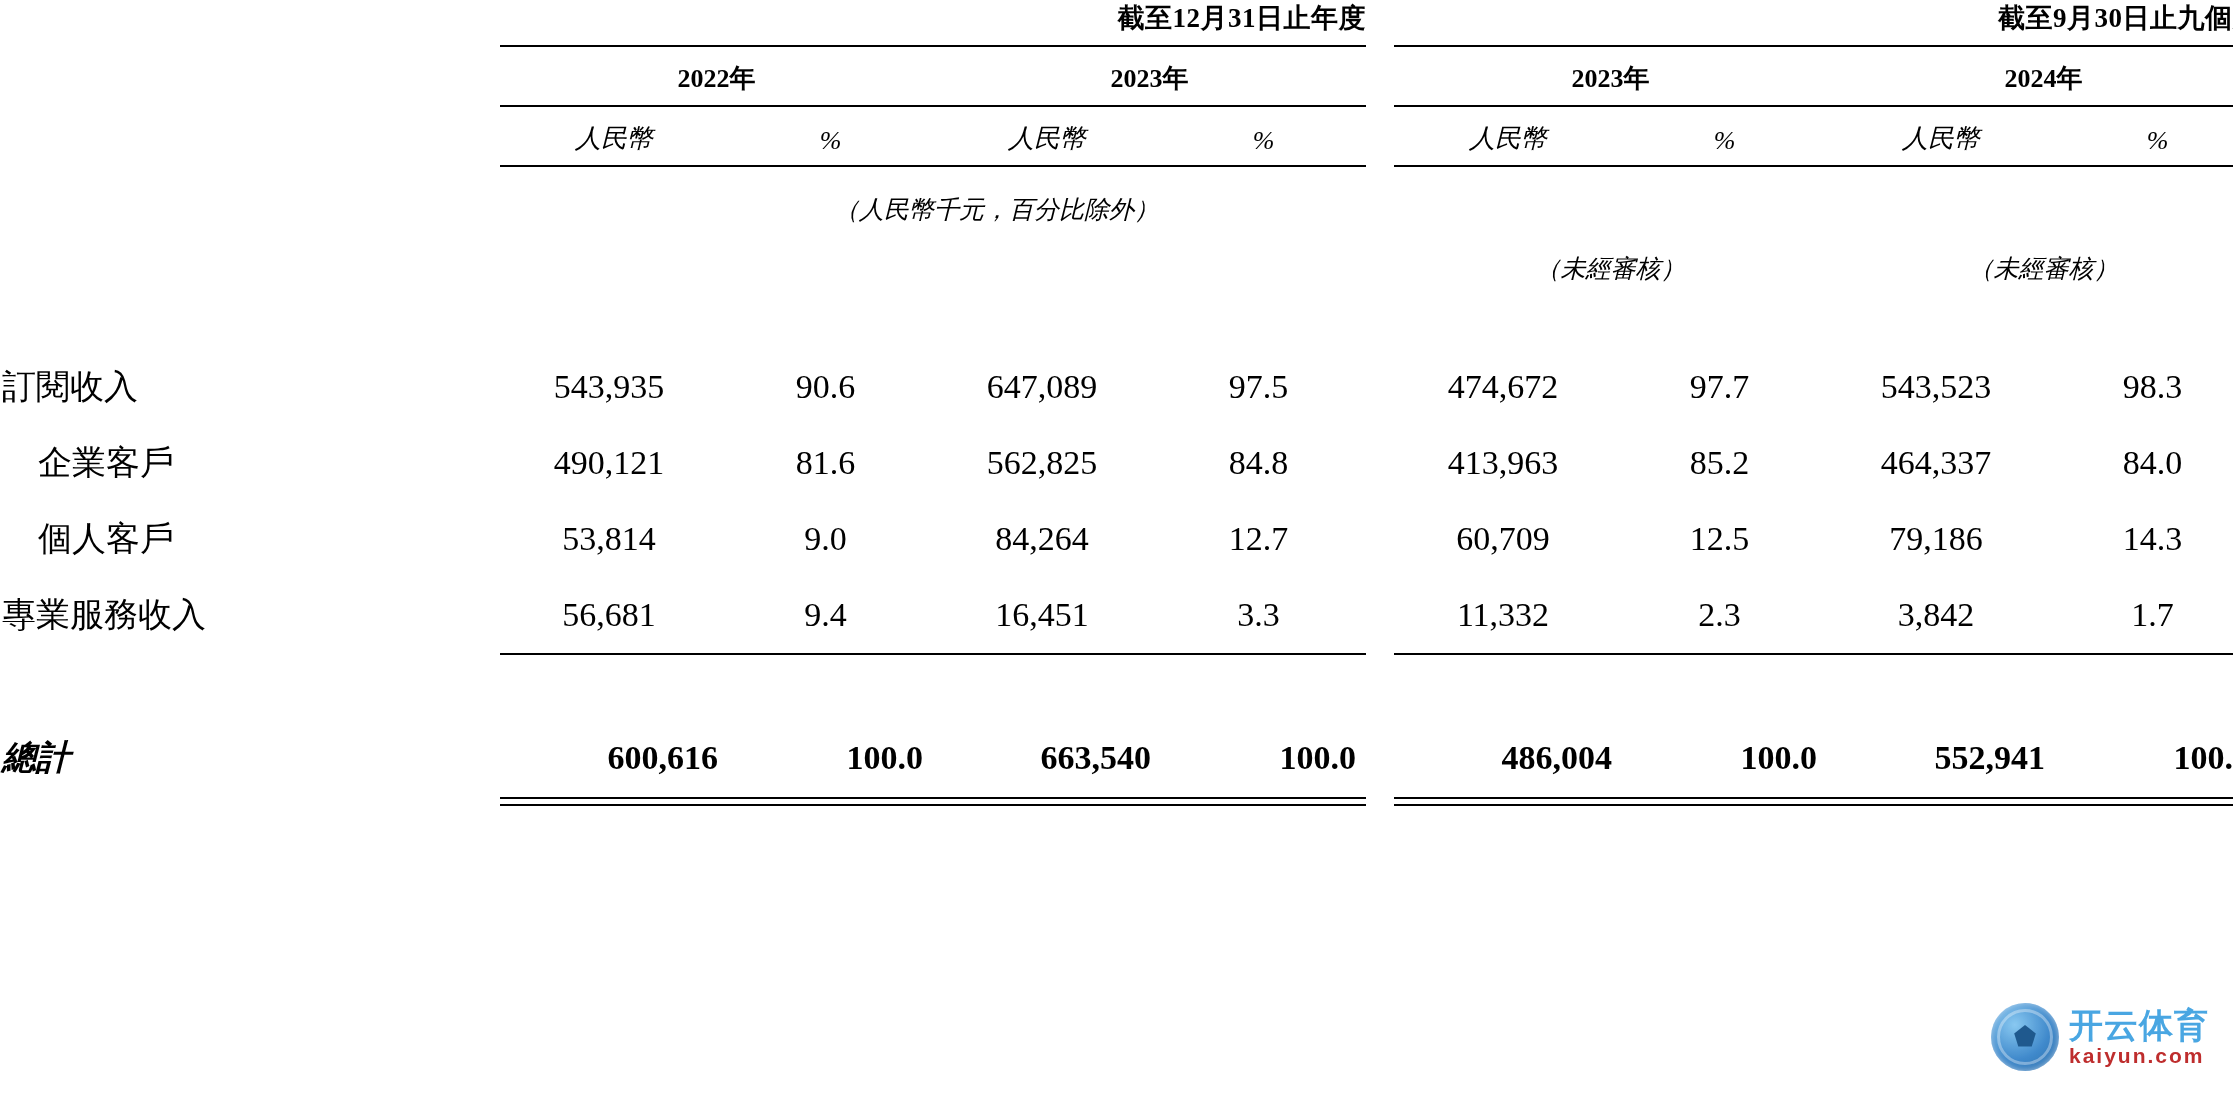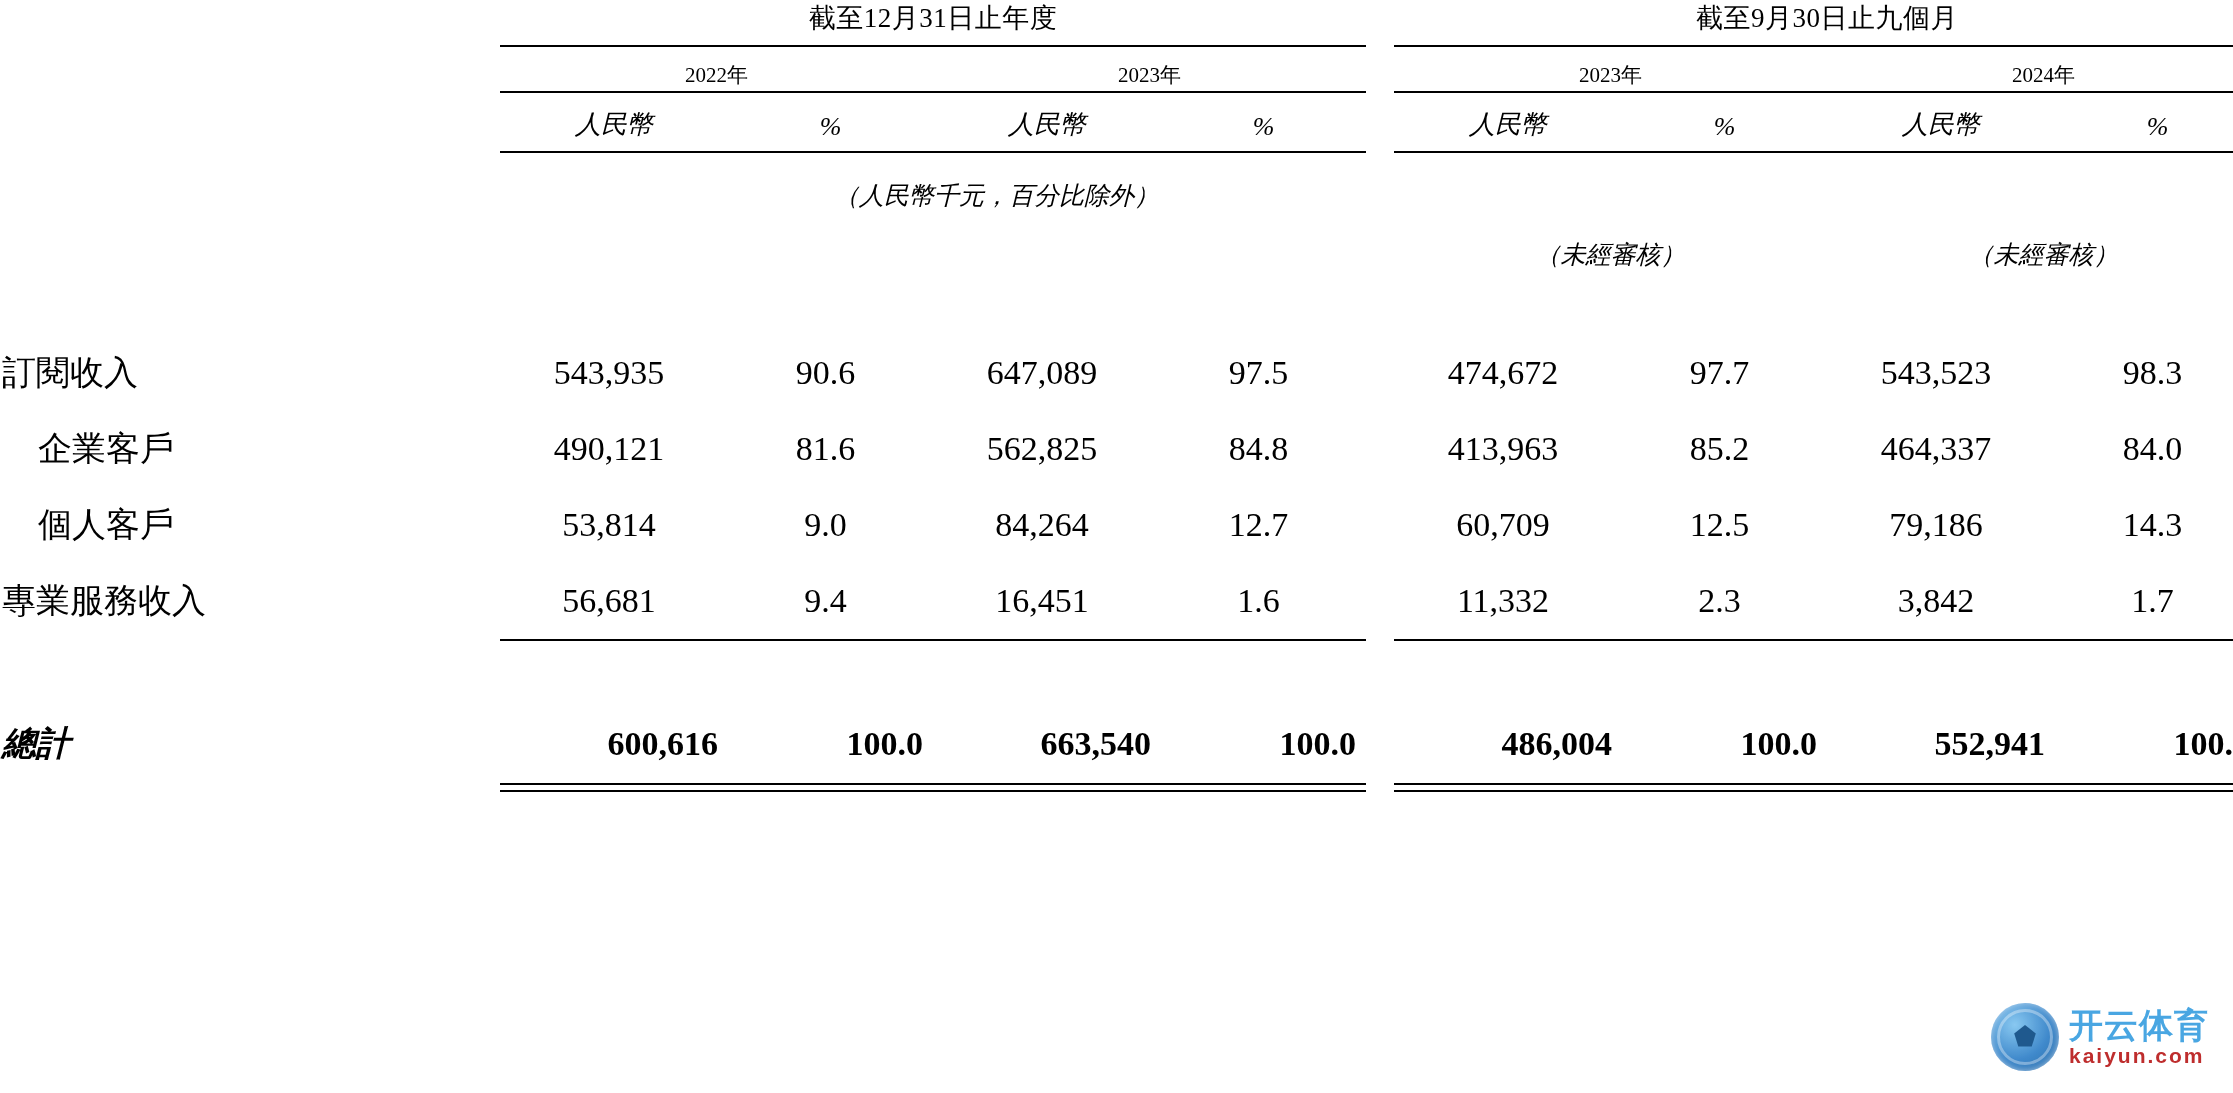--- a/index.html
+++ b/index.html
@@ -35,31 +35,31 @@
   col.c-pct   { width: 205px; }
   col.c-gap   { width: 28px; }
 
   td, th {
     padding: 0;
     vertical-align: bottom;
     font-weight: normal;
   }
 
   .grp-head {
-    text-align: center;
+    text-align: right;
     font-size: 27px;
-    font-weight: normal;
+    font-weight: bold;
     letter-spacing: 0.5px;
     padding-bottom: 9px;
   }
   .yr-head {
     text-align: center;
-    font-size: 21px;
-    font-weight: normal;
-    padding-bottom: 2px;
+    font-size: 26px;
+    font-weight: bold;
+    padding-bottom: 9px;
   }
   .unit-head {
     text-align: center;
     font-size: 26px;
     font-style: italic;
     padding-bottom: 9px;
   }
 
   .rule td {
     height: 1px;
@@ -374,21 +374,21 @@
         <td class="num">12.5</td>
         <td class="num">79,186</td>
         <td class="num">14.3</td>
       </tr>
 
       <tr class="data-row">
         <td class="label">專業服務收入</td>
         <td class="num">56,681</td>
         <td class="num">9.4</td>
         <td class="num">16,451</td>
-        <td class="num">1.6</td>
+        <td class="num">3.3</td>
         <td></td>
         <td class="num">11,332</td>
         <td class="num">2.3</td>
         <td class="num">3,842</td>
         <td class="num">1.7</td>
       </tr>
 
       <tr class="rule">
         <td></td>
         <td>

